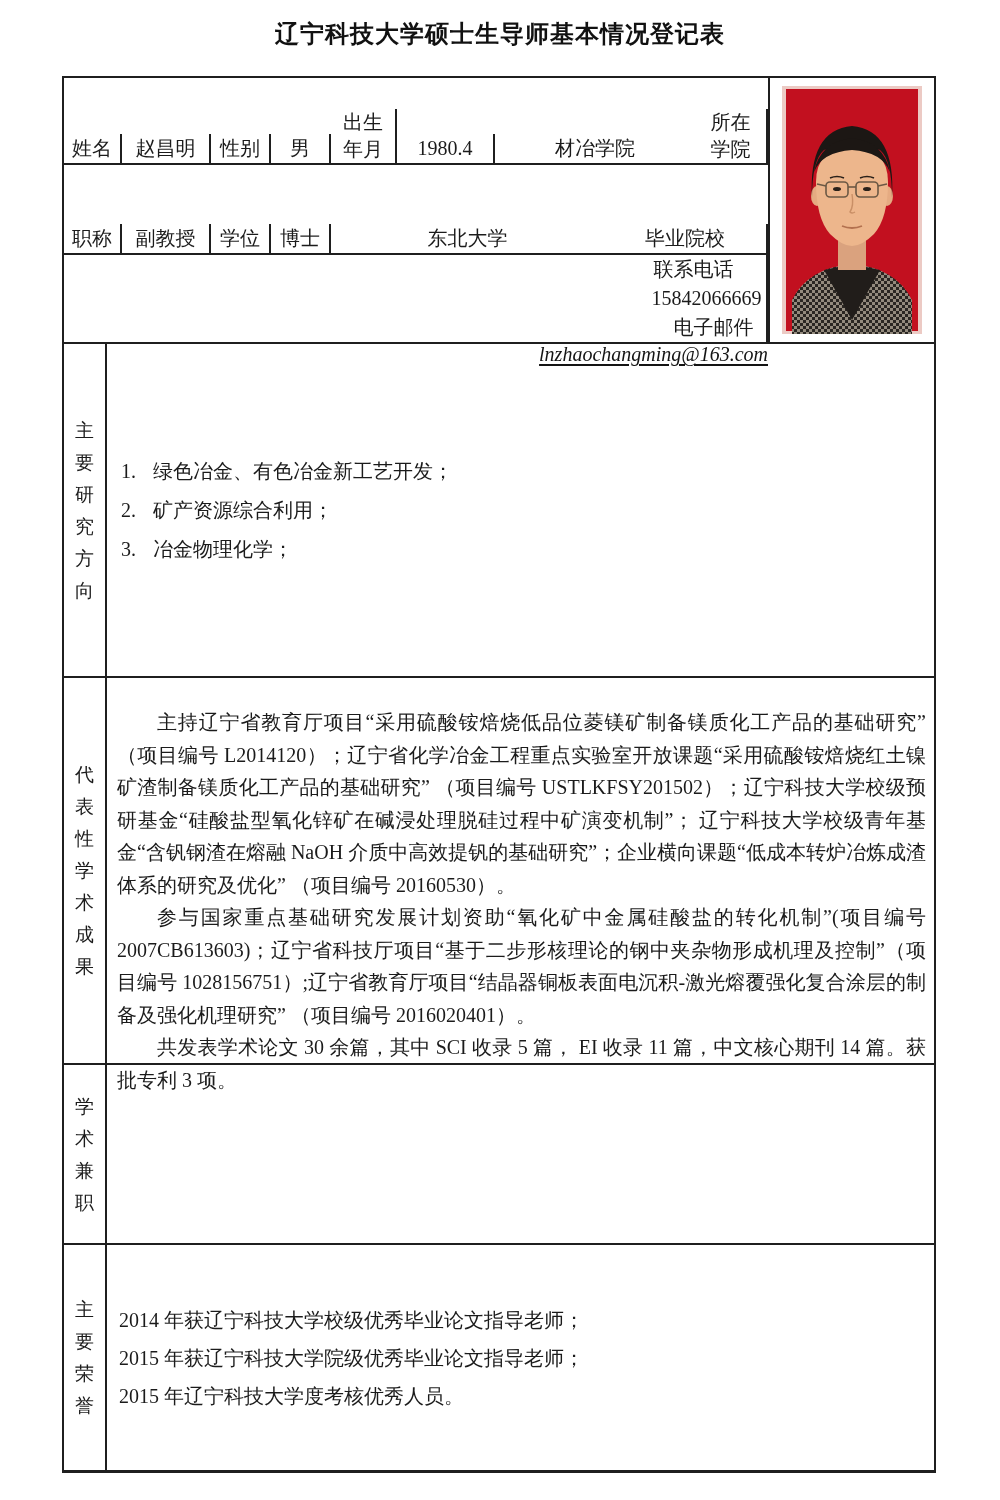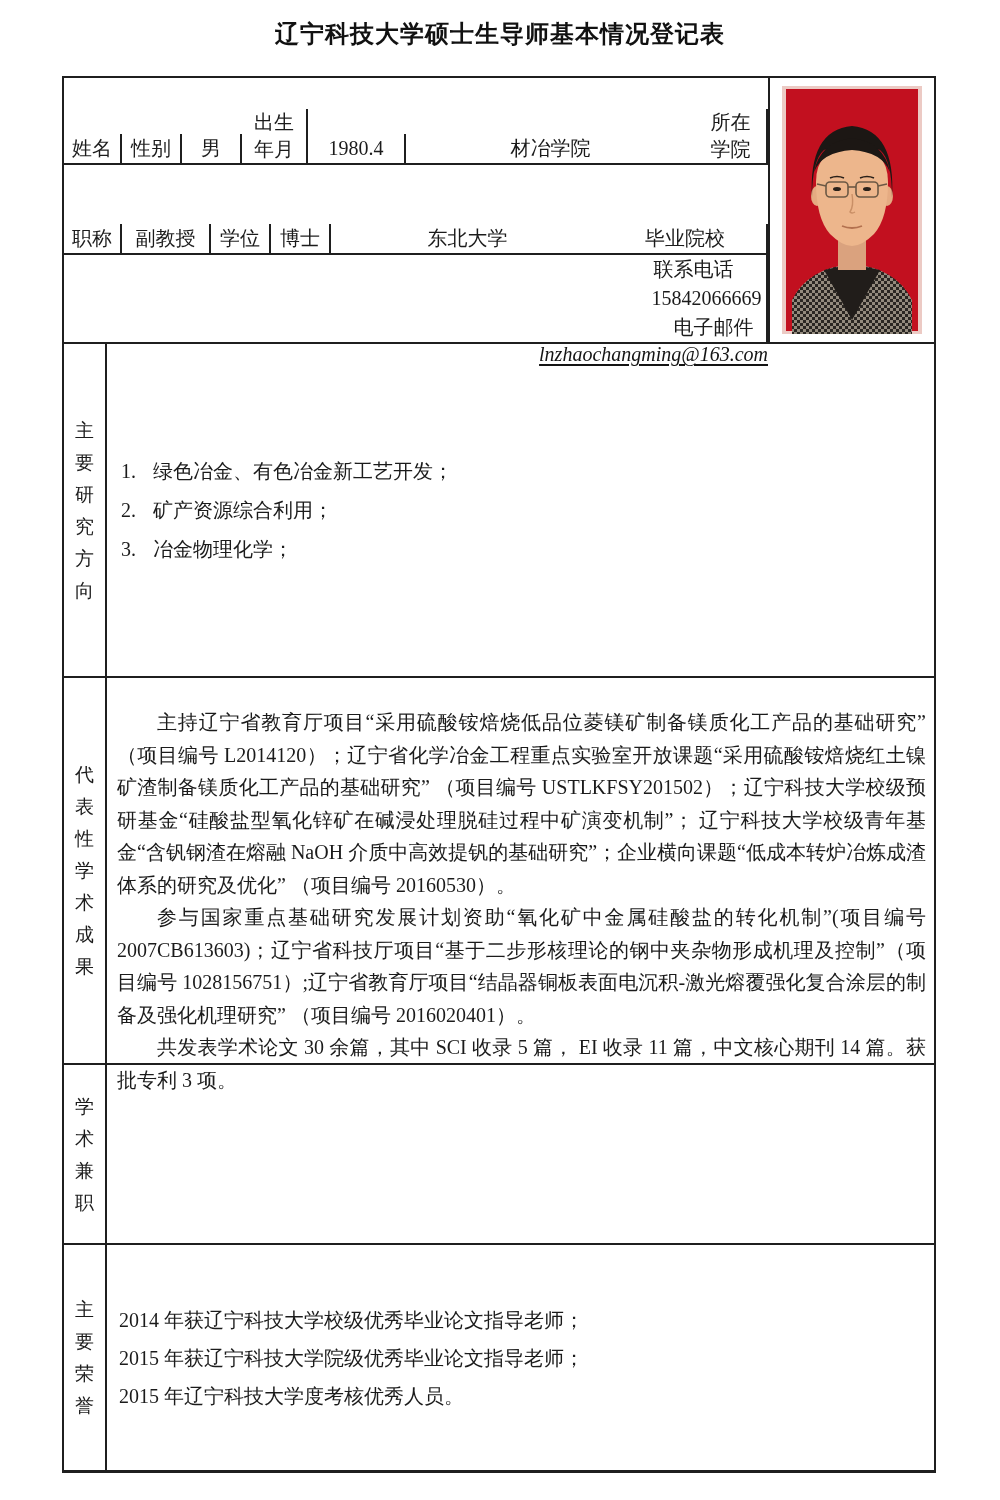--- a/index.html
+++ b/index.html
@@ -53,20 +53,21 @@
 
   <div class="doc-title">辽宁科技大学硕士生导师基本情况登记表</div>
 
   <div class="tbl">
 
     <div class="top-block">
       <div class="top-left">
 
         <div class="row r1">
           <div class="c" style="width:58px">姓名</div>
+          <div class="c" style="width:89px">赵昌明</div>
           <div class="c" style="width:60px">性别</div>
           <div class="c" style="width:60px">男</div>
           <div class="c" style="width:66px">
               <div class="wrap2">出生年月</div>
             </div>
           <div class="c" style="width:98px">1980.4</div>
           <div class="c end" style="flex:1">材冶学院</div>
           <div class="c" style="width:73px">
               <div class="wrap2">所在学院</div>
             </div>

